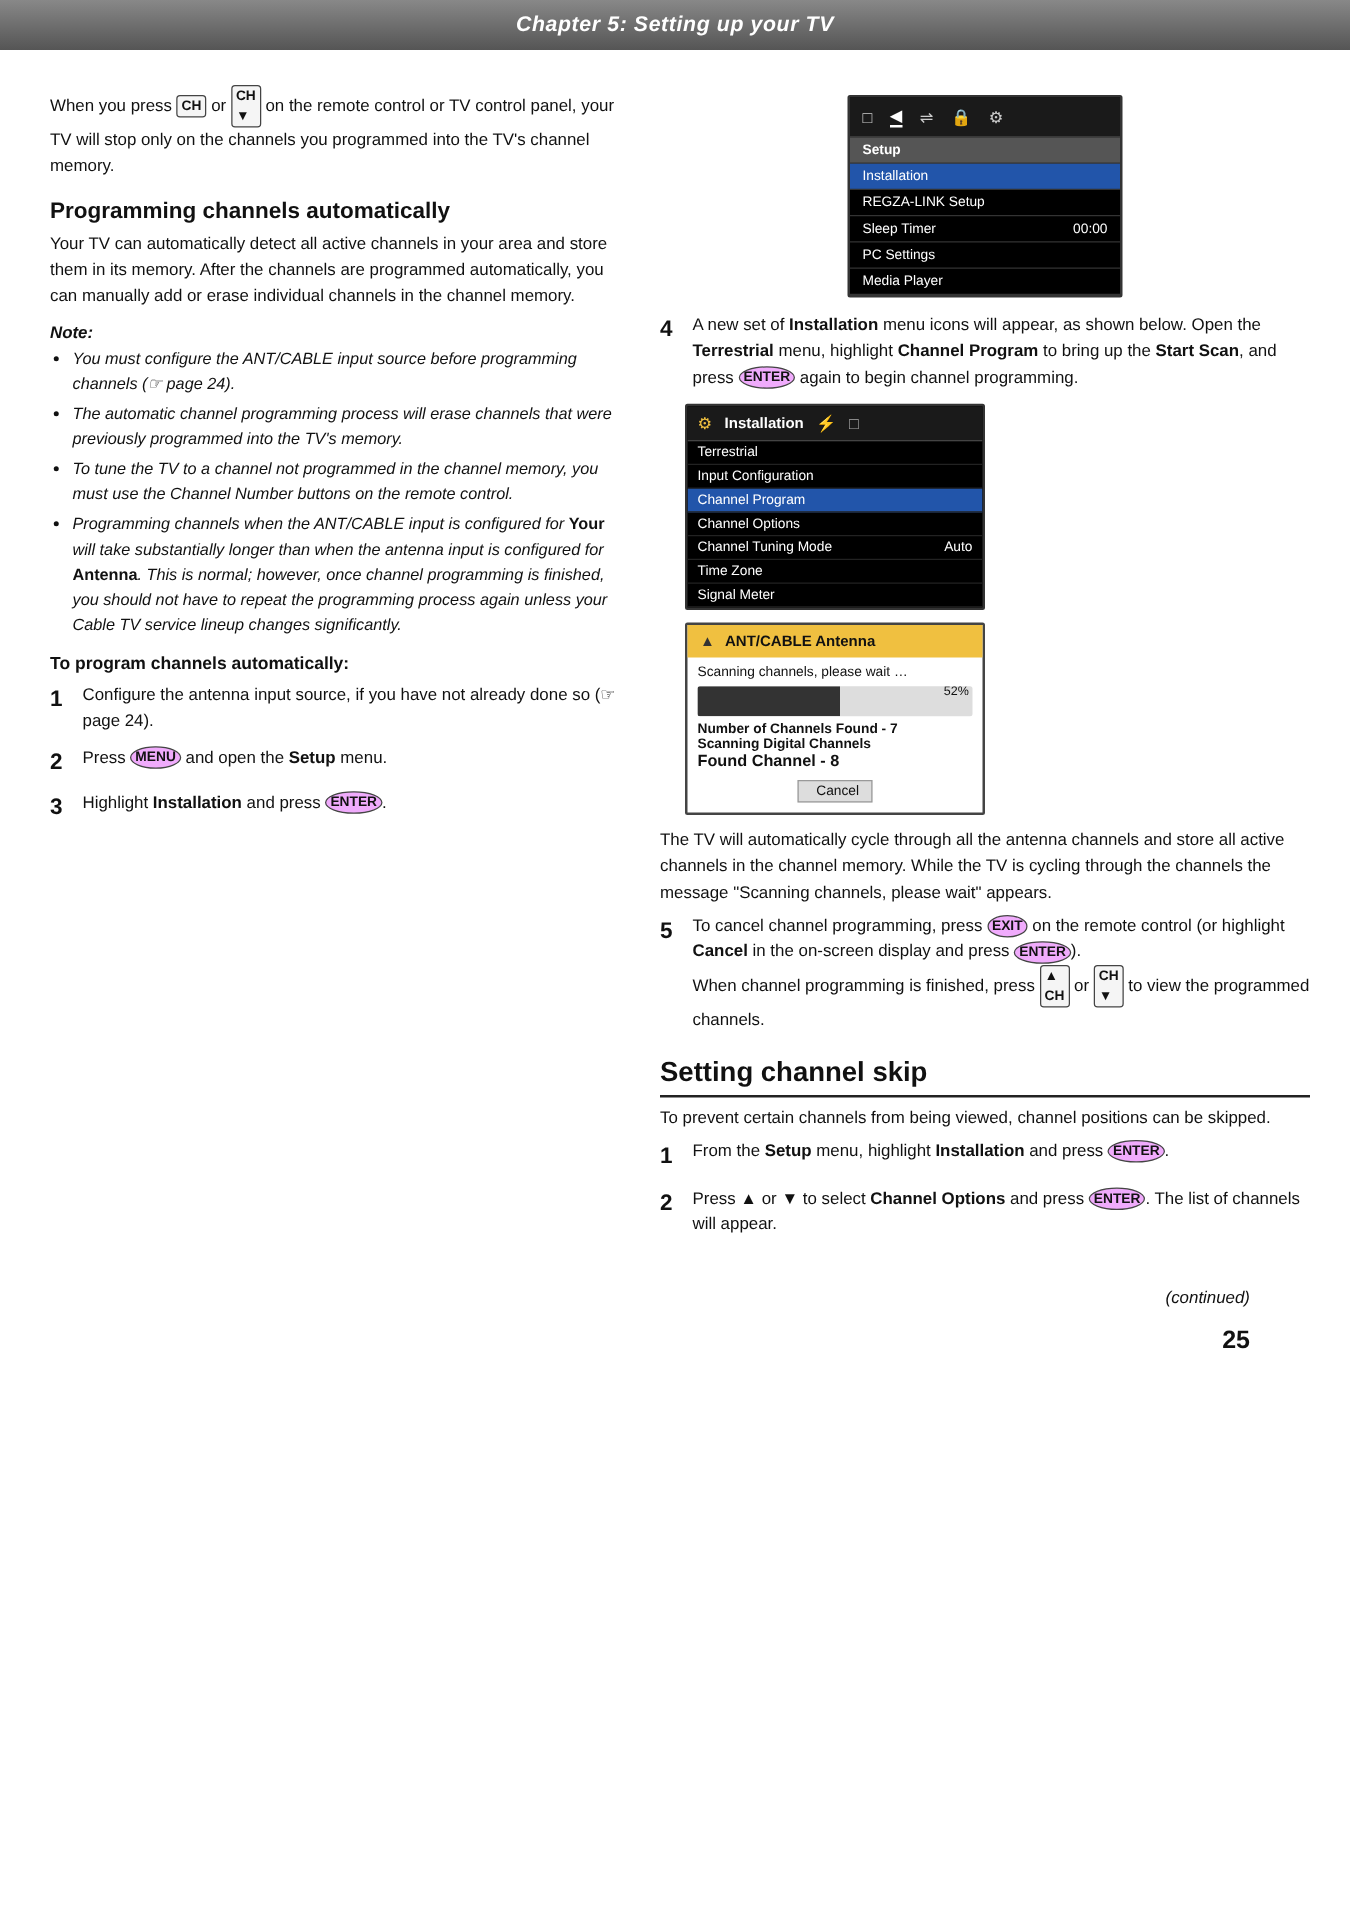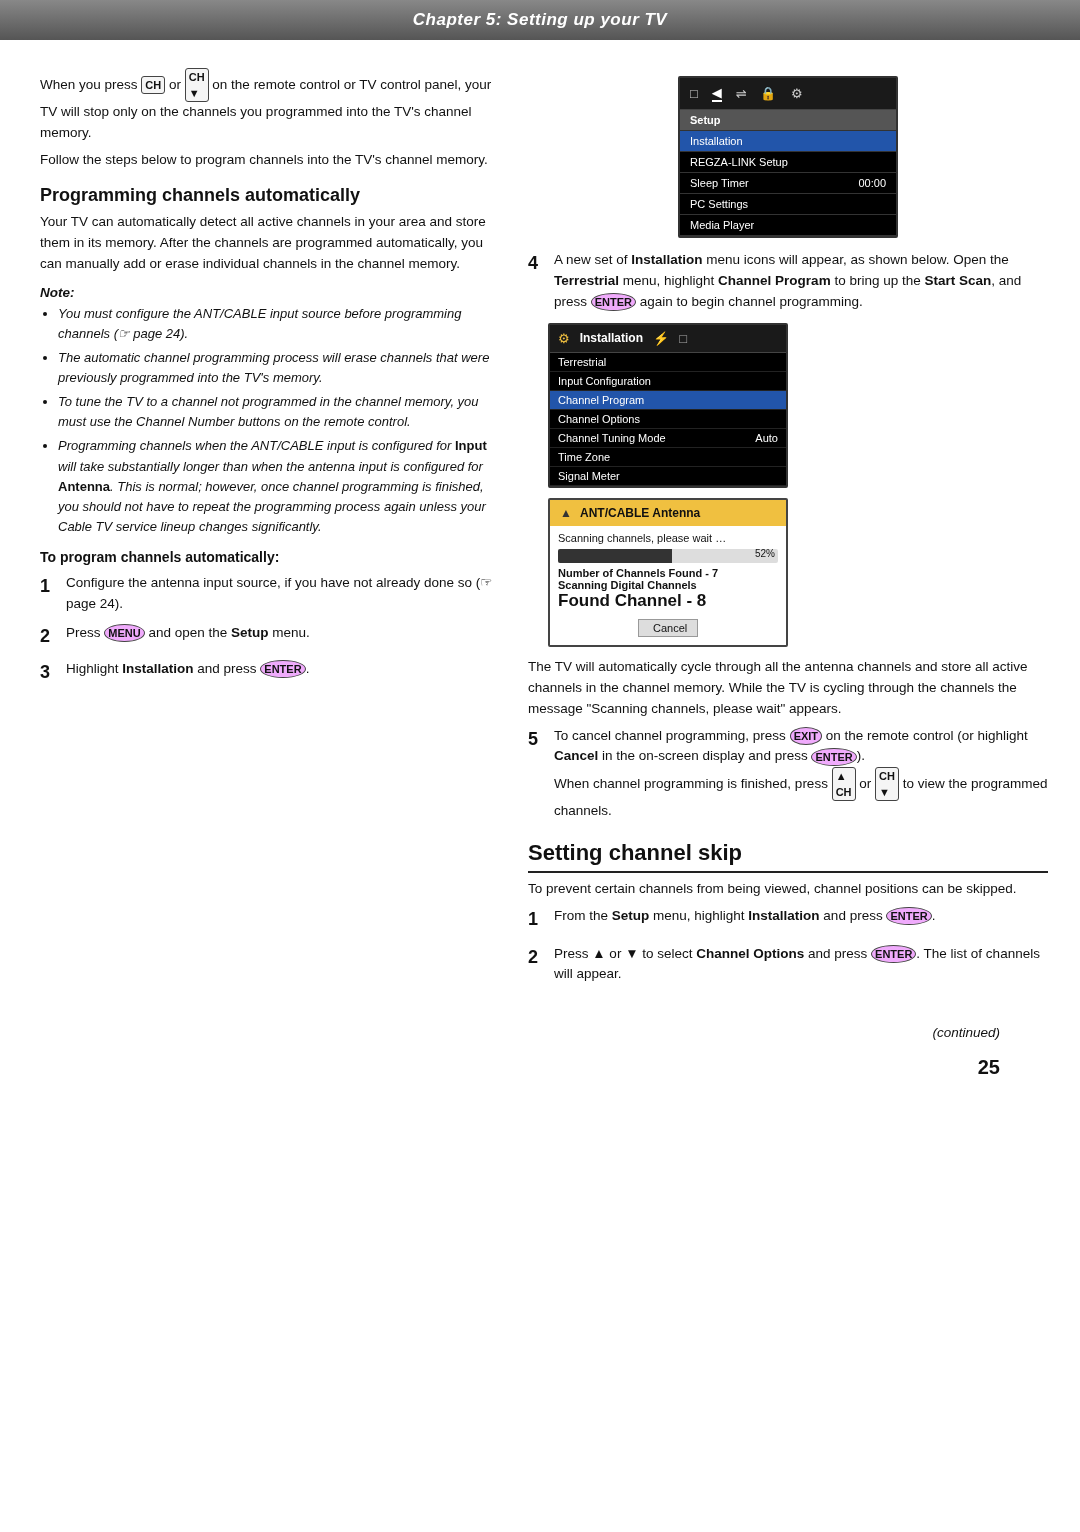--- a/index.html
+++ b/index.html
@@ -216,21 +216,21 @@
       align-items: center;
       gap: 6px;
       padding: 5px 8px;
       font-weight: bold;
       font-size: 12px;
     }
     .scan-dialog-body {
       padding: 6px 8px 8px 8px;
     }
     .scan-progress-bar {
-      height: 14px;
+      height: 24px;
       background: #ddd;
       border-radius: 2px;
       margin: 5px 0 3px 0;
       position: relative;
       overflow: hidden;
     }
     .scan-progress-fill {
       height: 100%;
       background: #333;
       width: 52%;
@@ -289,32 +289,31 @@
 </div>
 
 <div class="page-content">
 
   <div class="left-col">
 
 
     <p class="body-text">
       When you press <span class="icon-btn">CH</span> or <span class="icon-btn">CH<br>▼</span> on the remote control or TV control panel, your TV will stop only on the channels you programmed into the TV's channel memory.
     </p>
-    <p class="body-text">Follow the steps below to program channels into the TV's channel memory.</p>
 
     <div class="subsection-title">Programming channels automatically</div>
 
     <p class="body-text">Your TV can automatically detect all active channels in your area and store them in its memory. After the channels are programmed automatically, you can manually add or erase individual channels in the channel memory.</p>
 
     <div class="note-label">Note:</div>
     <ul class="note-list">
       <li><span>You must configure the ANT/CABLE input source before programming channels (☞ page 24).</span></li>
       <li><span>The automatic channel programming process will erase channels that were previously programmed into the TV's memory.</span></li>
       <li><span>To tune the TV to a channel not programmed in the channel memory, you must use the Channel Number buttons on the remote control.</span></li>
-      <li>Programming channels when the ANT/CABLE input is configured for <b>Input</b> will take substantially longer than when the antenna input is configured for <b>Antenna</b>. This is normal; however, once channel programming is finished, you should not have to repeat the programming process again unless your Cable TV service lineup changes significantly.</li>
+      <li>Programming channels when the ANT/CABLE input is configured for <b>Your</b> will take substantially longer than when the antenna input is configured for <b>Antenna</b>. This is normal; however, once channel programming is finished, you should not have to repeat the programming process again unless your Cable TV service lineup changes significantly.</li>
     </ul>
 
     <div class="procedure-title">To program channels automatically:</div>
 
     <ol class="steps-list">
       <li class="steps-list">
         <span class="step-num">1</span>
         <span class="step-body">Configure the antenna input source, if you have not already done so (☞ page 24).</span>
       </li>
       <li class="steps-list" style="display:flex;gap:8px;margin-bottom:8px;font-size:13.5px;line-height:1.55;">
@@ -404,21 +403,21 @@
         <span>ANT/CABLE  Antenna</span>
       </div>
       <div class="scan-dialog-body">
         <div>Scanning channels, please wait …</div>
         <div class="scan-progress-bar">
           <div class="scan-progress-fill"></div>
           <span class="scan-progress-label">52%</span>
         </div>
         <div style="font-weight:bold;font-size:11px;margin-top:4px;">Number of Channels Found - 7</div>
         <div style="font-weight:bold;font-size:11px;">Scanning Digital Channels</div>
-        <div style="font-weight:bold;font-size:17px;">Found Channel - 8</div>
+        <div style="font-weight:bold;font-size:13px;">Found Channel - 8</div>
         <div class="scan-cancel-btn">Cancel</div>
       </div>
     </div>
 
     <p class="body-text">The TV will automatically cycle through all the antenna channels and store all active channels in the channel memory. While the TV is cycling through the channels the message "Scanning channels, please wait" appears.</p>
 
     <div class="right-step">
       <span class="right-step-num">5</span>
       <span class="right-step-body">
         To cancel channel programming, press <span class="icon-circle">EXIT</span> on the remote control (or highlight <b>Cancel</b> in the on-screen display and press <span class="icon-circle">ENTER</span>).<br>

